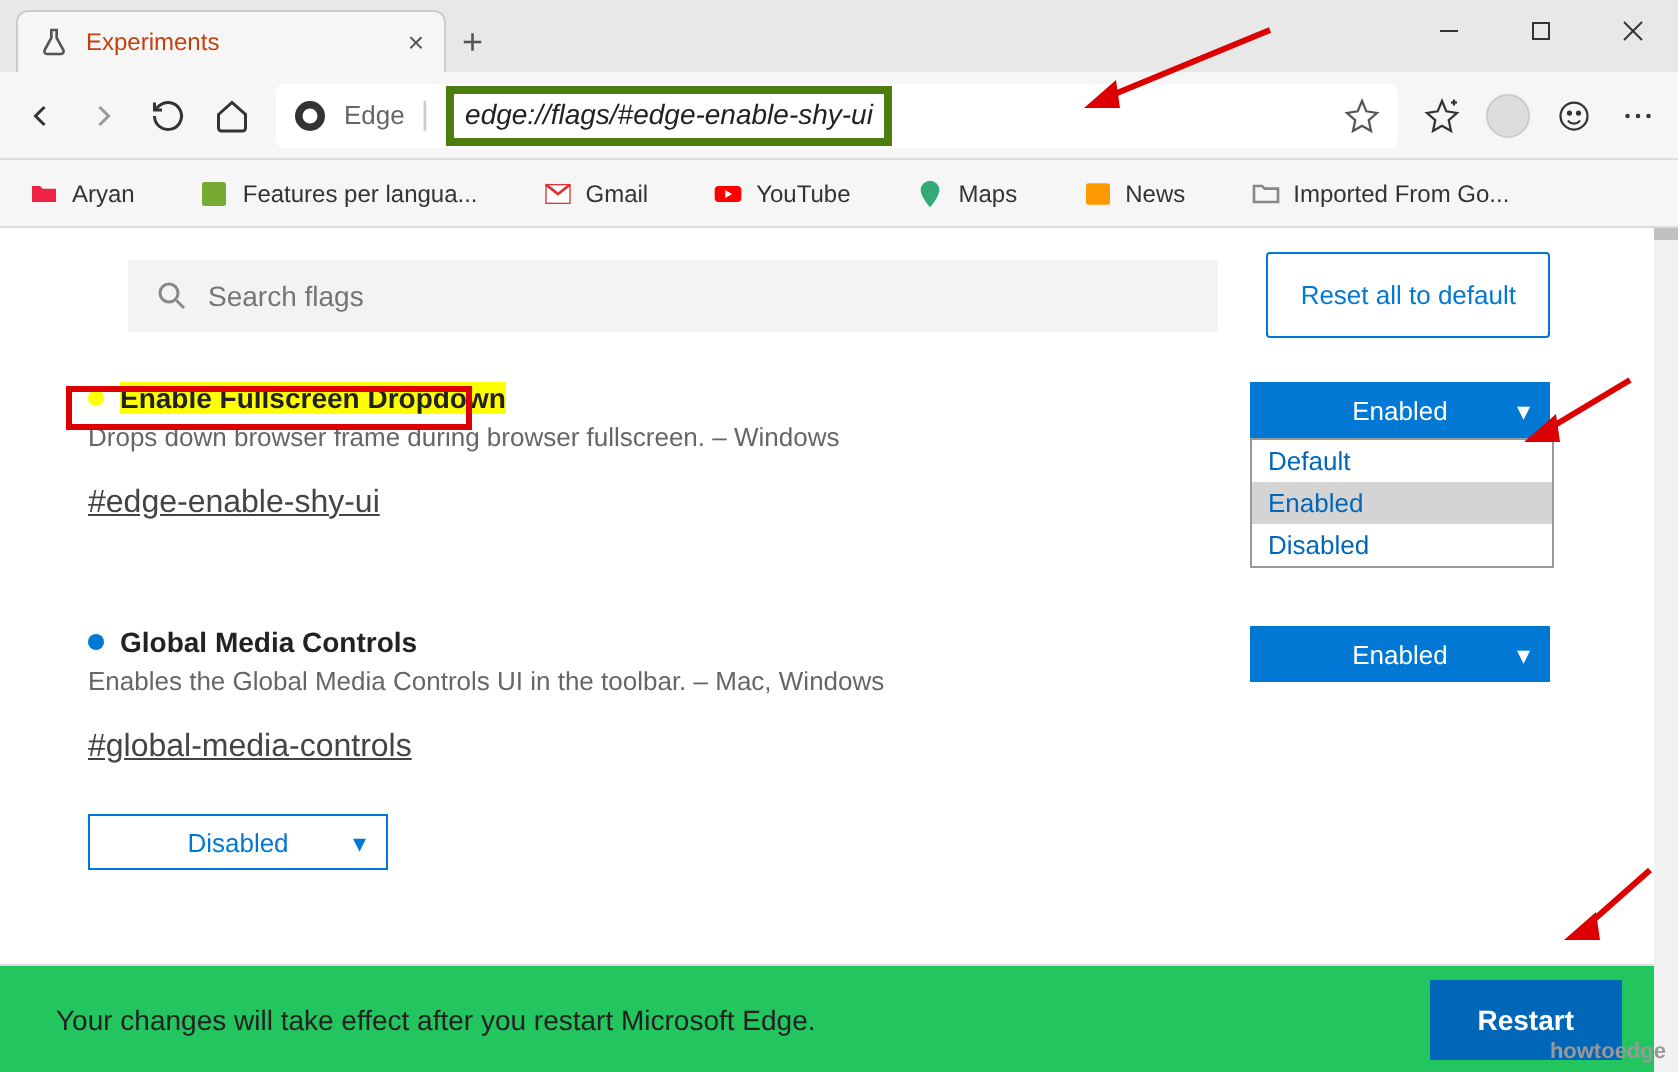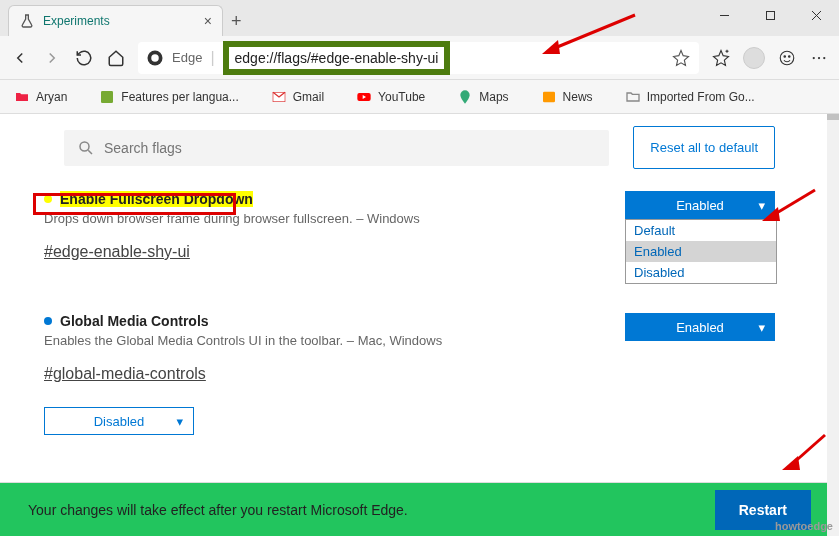--- a/index.html
+++ b/index.html
@@ -1,36 +1,36 @@
 <!DOCTYPE html>
 <html><head>
 <meta charset="utf-8">
 <style>
 * { margin: 0; padding: 0; box-sizing: border-box; font-family: "Segoe UI", Arial, sans-serif; }
 body { width: 839px; height: 536px; background: #fff; overflow: hidden; position: relative; }
 
 
 .titlebar { height: 36px; background: #e8e8e8; display: flex; align-items: flex-start; user-select: none; }
 .tab { margin-top: 5px; margin-left: 8px; height: 31px; width: 215px; background: #f6f6f6; border-radius: 6px 6px 0 0; display: flex; align-items: center; padding: 0 10px; gap: 8px; border: 1px solid #ccc; border-bottom: none; }
-.tab-title { font-size: 12px; color: #0f766e; flex: 1; }
+.tab-title { font-size: 12px; color: #c2410c; flex: 1; }
 .tab-close { font-size: 14px; color: #555; cursor: pointer; }
 .newtab { margin-left: 8px; margin-top: 11px; font-size: 18px; color: #555; cursor: pointer; }
 .win-controls { margin-left: auto; display: flex; }
 .win-btn { width: 46px; height: 30px; display: flex; align-items: center; justify-content: center; color: #333; }
 .win-btn svg { width: 11px; height: 11px; }
 
 
 .toolbar { height: 44px; background: #f6f6f6; display: flex; align-items: center; padding: 0 10px; gap: 12px; border-bottom: 1px solid #ddd; }
 .tool-icon { width: 20px; height: 20px; display: flex; align-items: center; justify-content: center; cursor: pointer; color: #444; }
 .tool-icon svg { width: 18px; height: 18px; }
 .addr-wrap { flex: 1; display: flex; align-items: center; gap: 8px; background: #fff; height: 32px; border-radius: 4px; padding: 0 8px; }
 .addr-edge-icon { width: 18px; height: 18px; }
 .addr-label { font-size: 13px; color: #666; }
 .addr-sep { color: #ccc; }
-.addr-url-box { border: 6px solid #4d7c0f; padding: 2px 6px; }
+.addr-url-box { border: 4px solid #4d7c0f; padding: 2px 6px; font-style: italic; }
 .addr-url { font-size: 14px; color: #222; }
 .star-icon { margin-left: auto; }
 .avatar { width: 22px; height: 22px; border-radius: 50%; background: #ddd; border: 1px solid #ccc; }
 
 
 .bookmarks { height: 34px; background: #f6f6f6; display: flex; align-items: center; padding: 0 14px; gap: 32px; border-bottom: 1px solid #ddd; }
 .bm { display: flex; align-items: center; gap: 6px; font-size: 12px; color: #333; cursor: pointer; }
 .bm-ico { width: 16px; height: 16px; display: inline-flex; align-items: center; justify-content: center; }
 
 

